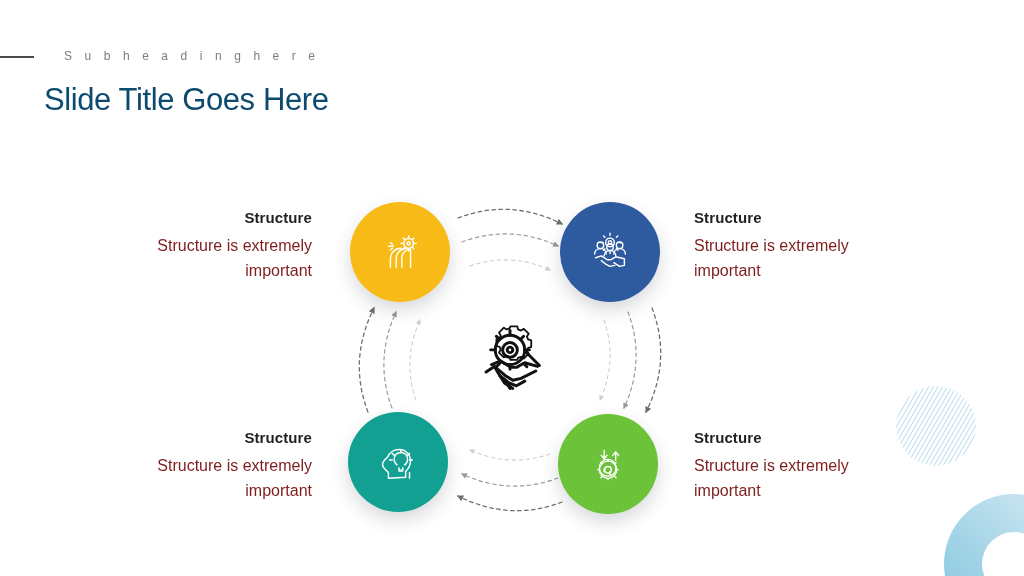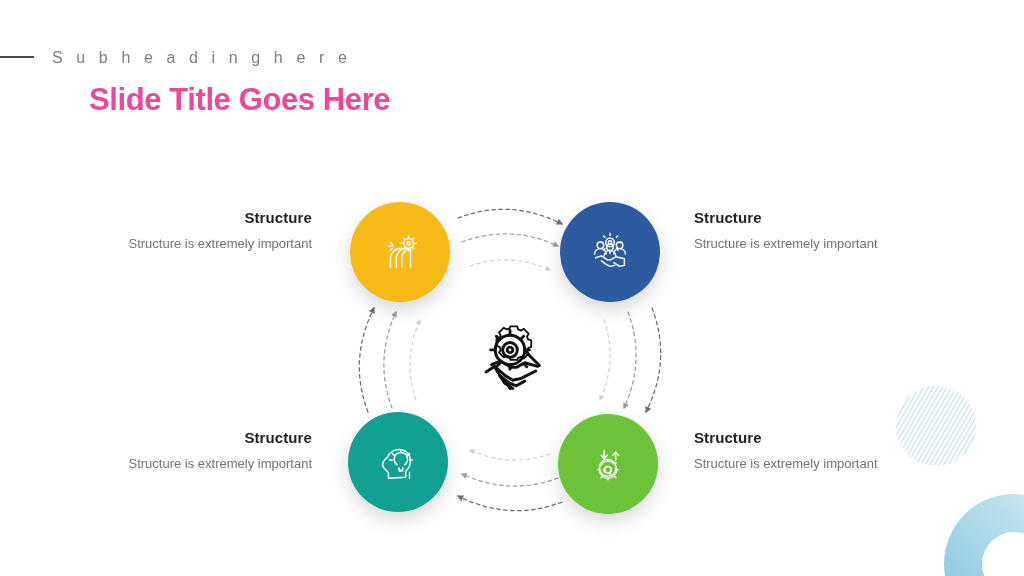--- a/index.html
+++ b/index.html
@@ -11,28 +11,28 @@
     overflow:hidden;
   }
 
   
   .header { position:absolute; left:0; top:0; width:100%; }
   .sub-rule {
     position:absolute; left:0; top:56px;
     width:34px; height:2px; background:#4a4a4a;
   }
   .subheading {
-    position:absolute; left:52px; top:49px;
-    font-size:16px; letter-spacing:4.6px;
+    position:absolute; left:64px; top:49px;
+    font-size:12px; letter-spacing:4.6px;
     color:#7d7d7d; font-weight:400; white-space:nowrap;
   }
   .slide-title {
     position:absolute; left:44px; top:82px;
-    font-size:31px; font-weight:700; color:#ec4899;
-    letter-spacing:-0.4px; white-space:nowrap;margin-left:45px;
+    font-size:31px; font-weight:400; color:#0c4a6e;
+    letter-spacing:-0.4px; white-space:nowrap;
   }
 
   
   .stage { position:absolute; left:330px; top:180px; width:360px; height:360px; }
   .arcs { position:absolute; left:0; top:0; width:360px; height:360px; }
 
   .node {
     position:absolute; width:100px; height:100px; border-radius:50%;
     display:flex; align-items:center; justify-content:center;
     box-shadow:0 8px 18px rgba(40,45,60,.18);
@@ -49,21 +49,21 @@
   }
   .center-icon svg { width:92px; height:92px; }
 
   
   .txt { position:absolute; width:210px; }
   .txt .h {
     font-size:15px; font-weight:700; color:#231f20;
     letter-spacing:.1px; margin-bottom:8px;
   }
   .txt .p {
-    font-size:13px; font-weight:400; color:#737373; line-height:1.55;
+    font-size:16px; font-weight:400; color:#7f1d1d; line-height:1.55;
   }
   .txt.right-align { text-align:right; }
   .txt.left-align  { text-align:left; }
 
   .txt.tl { left:102px; top:209px; }
   .txt.bl { left:102px; top:429px; }
   .txt.tr { left:694px; top:209px; }
   .txt.br { left:694px; top:429px; }
 
   

